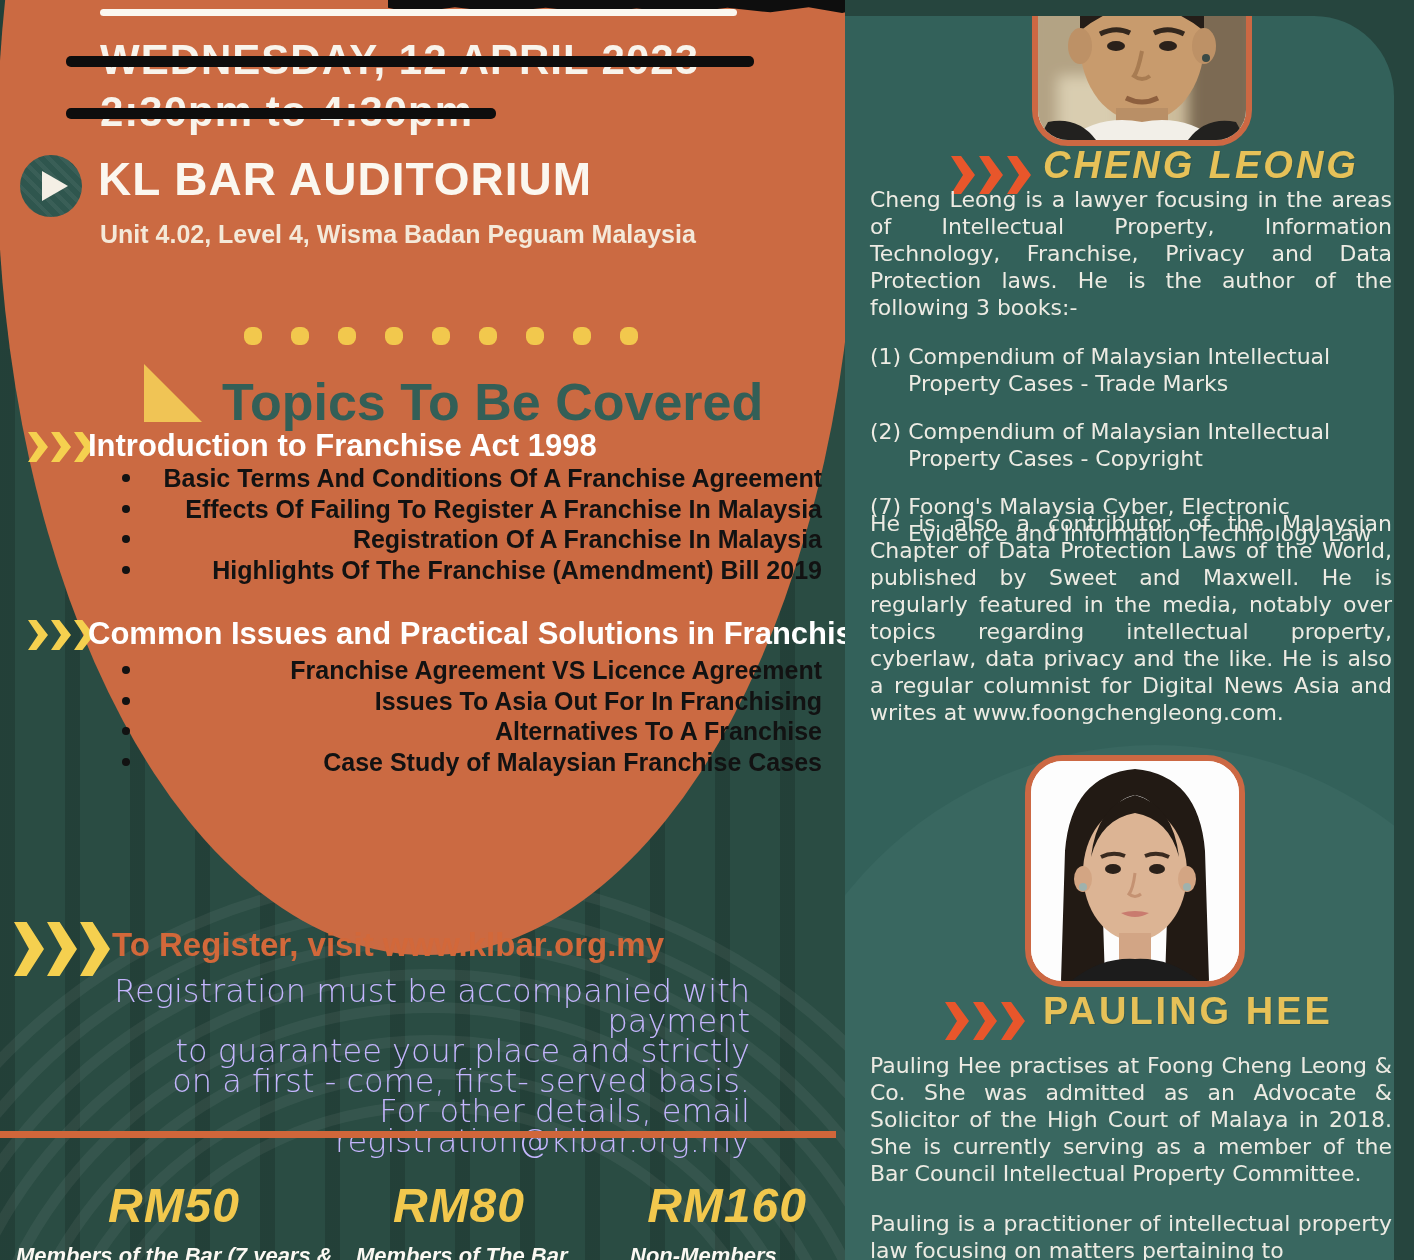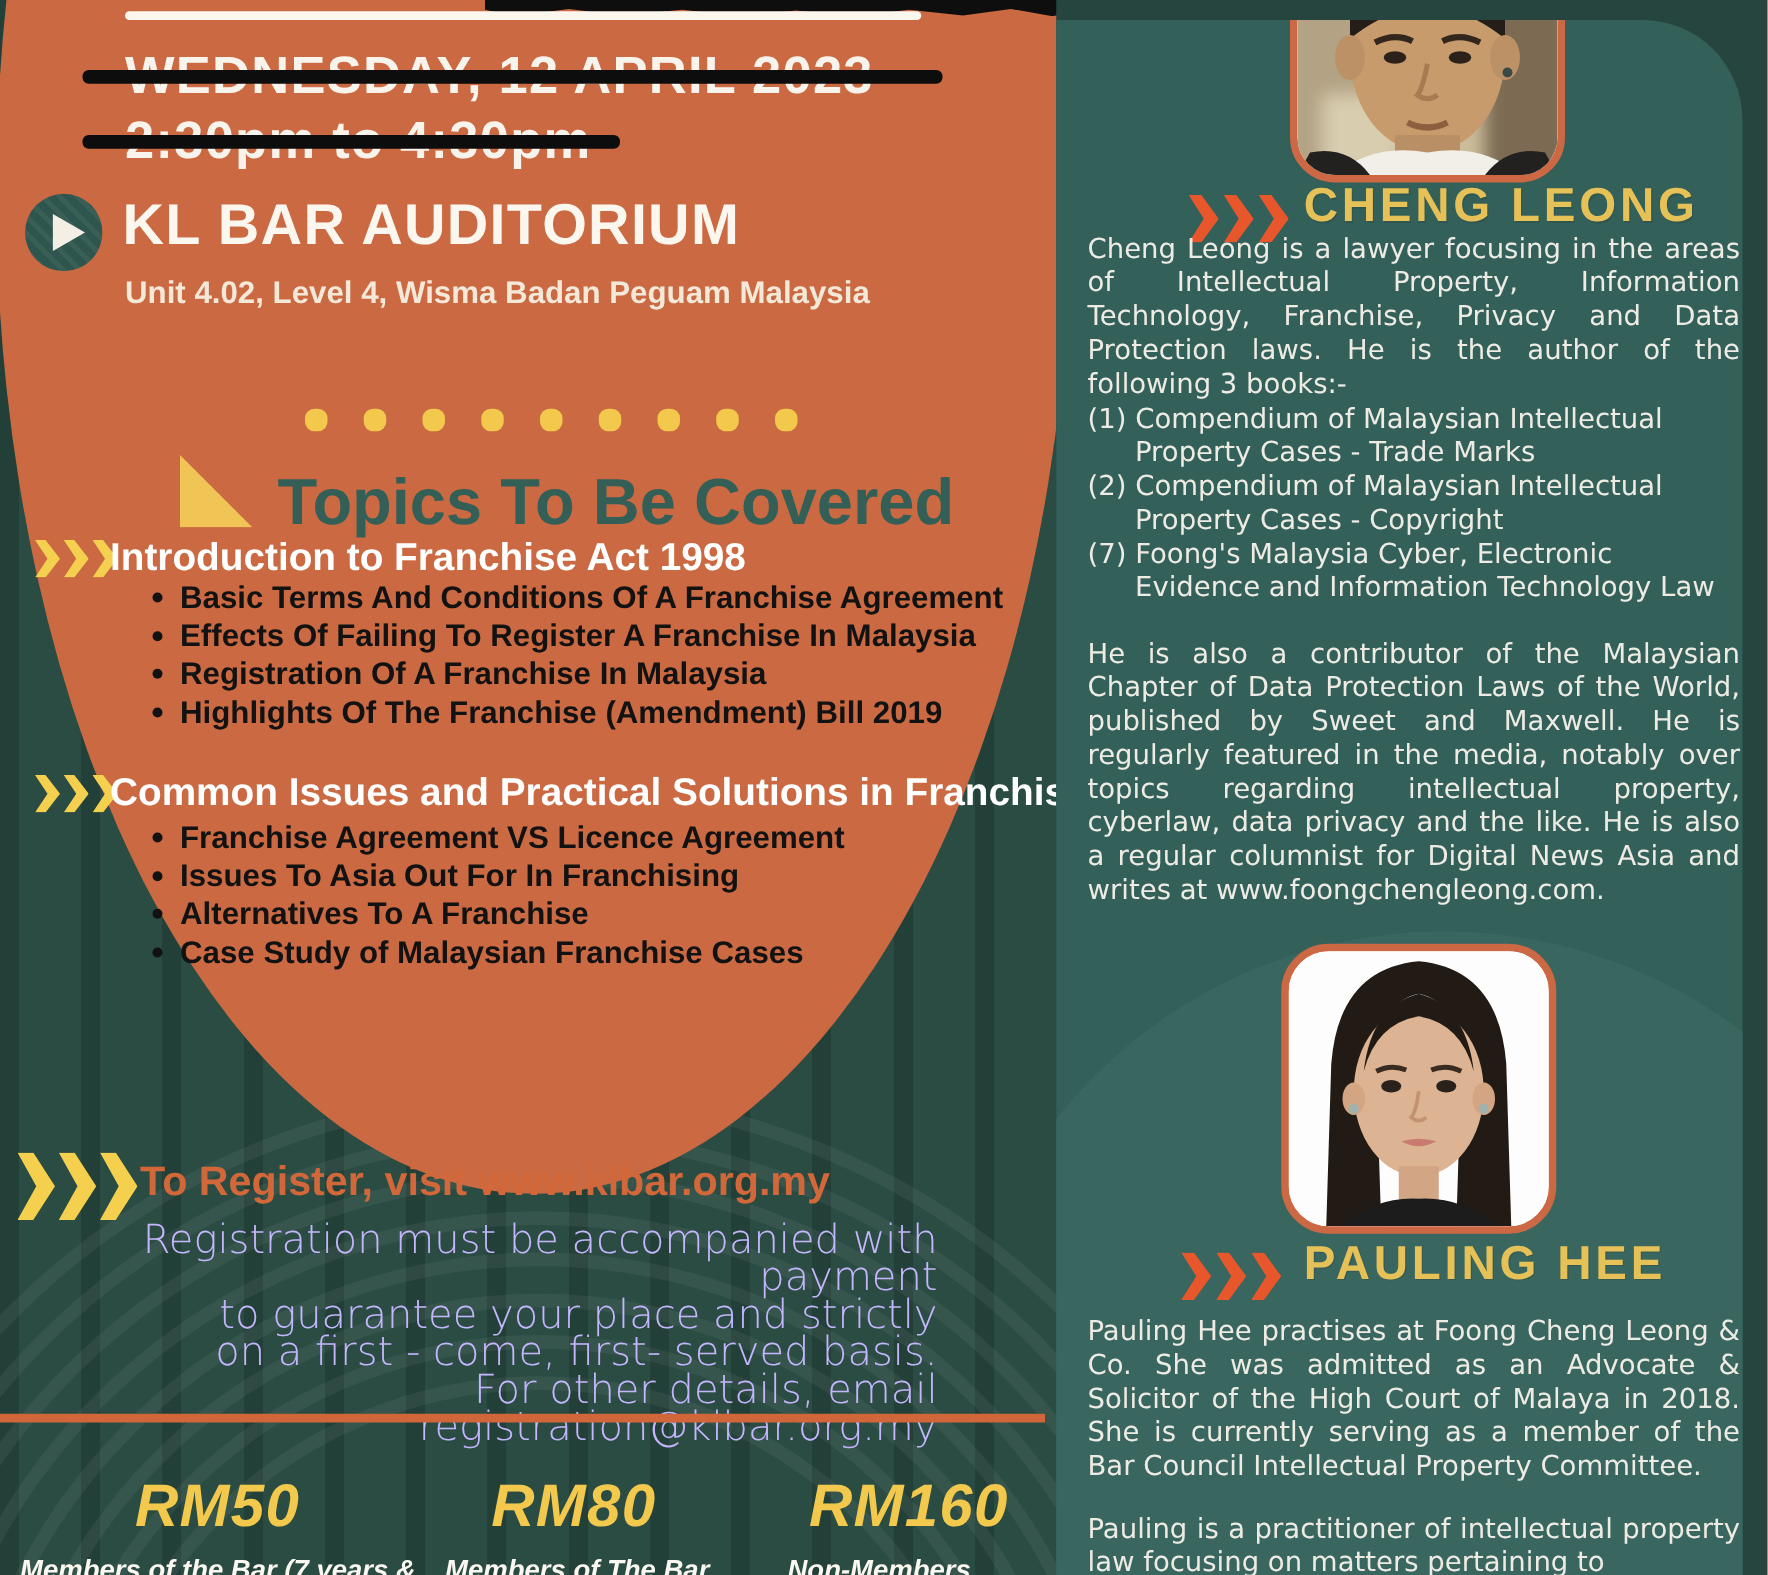--- a/index.html
+++ b/index.html
@@ -47,21 +47,21 @@
   .chevrow{position:absolute;display:flex;gap:3px;}
   .chev{width:20px;height:30px;background:#f5d04f;display:block;
     clip-path:polygon(0 0,42% 0,100% 50%,42% 100%,0 100%,50% 50%);}
   .chev.big{width:30px;height:54px;}
   .chev.red{background:#e8562b;width:24px;height:38px;}
   .cv1{left:28px;top:432px;} .cv2{left:28px;top:620px;} .cv3{left:14px;top:922px;}
   .sec-title{position:absolute;left:88px;font-size:31px;font-weight:bold;color:#ffffff;}
   .t1{top:428px;} .t2{top:616px;}
   .blist{position:absolute;left:122px;width:700px;}
   .l1{top:464px;} .l2{top:656px;}
-  .brow{display:flex;align-items:flex-start;height:30.5px;}
+  .brow{display:flex;align-items:flex-start;height:30.5px;justify-content:space-between;}
   .bdot{width:8px;height:8px;border-radius:50%;background:#121212;margin:10px 14px 0 0;flex:none;}
   .btxt{font-size:25px;font-weight:bold;color:#121212;white-space:nowrap;}
   
   .register-heading{position:absolute;left:112px;top:926px;font-size:33px;font-weight:bold;color:#d2683a;}
   .reg-lines{position:absolute;left:110px;top:976px;width:640px;text-align:right;
     font-size:32px;color:#c4b5fd;line-height:30px;font-family:"DejaVu Sans",sans-serif;font-weight:300;}
   
   .orange-line{position:absolute;left:0;top:1131px;width:836px;height:7px;background:#d0663a;}
   .price{position:absolute;top:1178px;width:240px;text-align:center;font-size:48px;
     font-weight:bold;font-style:italic;color:#f2c84d;letter-spacing:1px;}
@@ -71,25 +71,25 @@
   .pl1{left:16px;} .pl2{left:356px;} .pl3{left:630px;}
   
   .photo{position:absolute;border:6px solid #cc6843;background:#fff;overflow:hidden;}
   .photo svg{display:block;width:100%;height:100%;}
   .photo1{left:187px;top:-96px;width:208px;height:214px;border-radius:36px;}
   .photo2{left:180px;top:739px;width:208px;height:220px;border-radius:38px;}
   .namerow{position:absolute;display:flex;gap:4px;}
   .n1{left:106px;top:140px;} .n2{left:100px;top:986px;}
   .sname{position:absolute;font-size:38px;font-weight:bold;letter-spacing:3px;color:#e6c158;
     text-shadow:1px 1px 0 rgba(40,70,60,0.35);}
-  .sn1{left:198px;top:128px;} .sn2{left:198px;top:974px;}
+  .sn1{left:198px;top:128px;font-style:italic;} .sn2{left:198px;top:974px;}
   .bio{position:absolute;left:25px;width:522px;font-size:22px;line-height:27px;color:#edebe3;
     text-align:justify;font-family:"DejaVu Sans",sans-serif;}
   .bio1a{top:170px;} .books{top:306px;text-align:left;}
-  .books div{padding-left:38px;text-indent:-38px;}
+  .books div{padding-left:38px;text-indent:-38px;margin-top:21px;}
   .bio1b{top:494px;} .bio2a{top:1036px;} .bio2b{top:1194px;}
 </style>
 </head>
 <body>
 
 <div class="poster">
 
   <div class="left-bg"></div>
   <div class="ring" style="left:-170px;top:870px;width:1180px;height:1180px;"></div>
   <div class="ring" style="left:-137px;top:903px;width:1114px;height:1114px;"></div>

